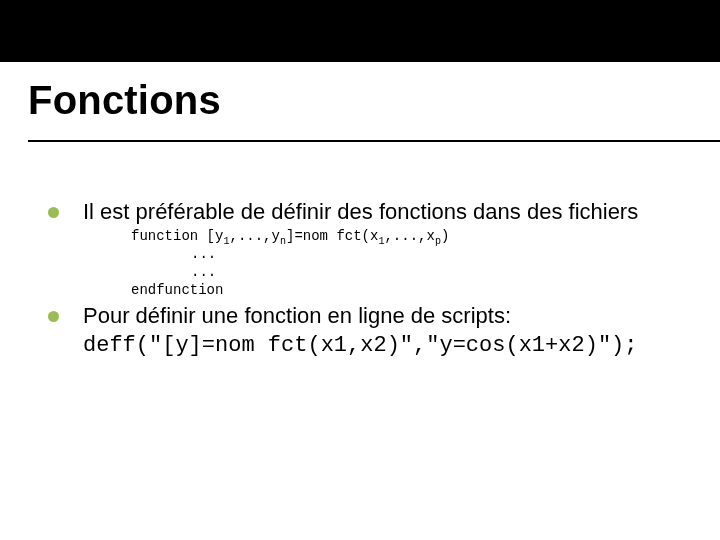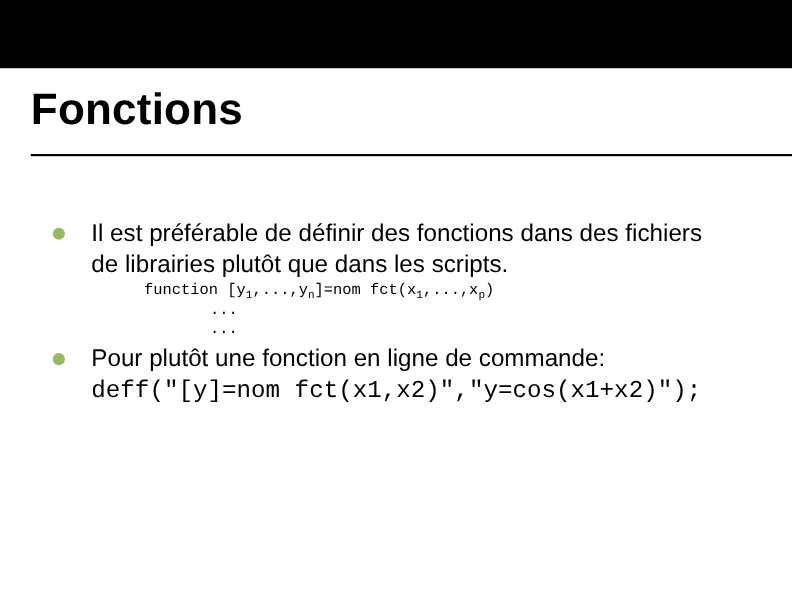--- a/index.html
+++ b/index.html
@@ -89,32 +89,32 @@
   <div class="topbar"></div>
   <div class="title">Fonctions</div>
   <div class="rule"></div>
 
   <div class="body">
 
     <div class="bullet-row">
       <div class="bullet-dot"></div>
       <div class="bullet-text">
         <span>Il est préférable de définir des fonctions dans des fichiers</span><br>
-        <span>de librairies plutôt que dans les scripts.</span>
       </div>
     </div>
 
     <div class="codeblock-line indent1 mono">
       <span>function</span><span> [y</span><sub>1</sub><span>,...,y</span><sub>n</sub><span>]=nom fct(x</span><sub>1</sub><span>,...,x</span><sub>p</sub><span>)</span>
     </div>
     <div class="codeblock-line indent2 mono">...</div>
     <div class="codeblock-line indent2 mono">...</div>
+    <div class="codeblock-line indent1 mono">endfunction</div>
 
     <div class="bullet-row" style="margin-top:2px;">
       <div class="bullet-dot"></div>
       <div class="bullet-text">
-        <span>Pour plutôt une fonction en ligne de commande:</span><br>
+        <span>Pour définir une fonction en ligne de scripts:</span><br>
         <span class="mono">deff("[y]=nom fct(x1,x2)","y=cos(x1+x2)");</span>
       </div>
     </div>
 
   </div>
 </div>
 
 </body></html>

